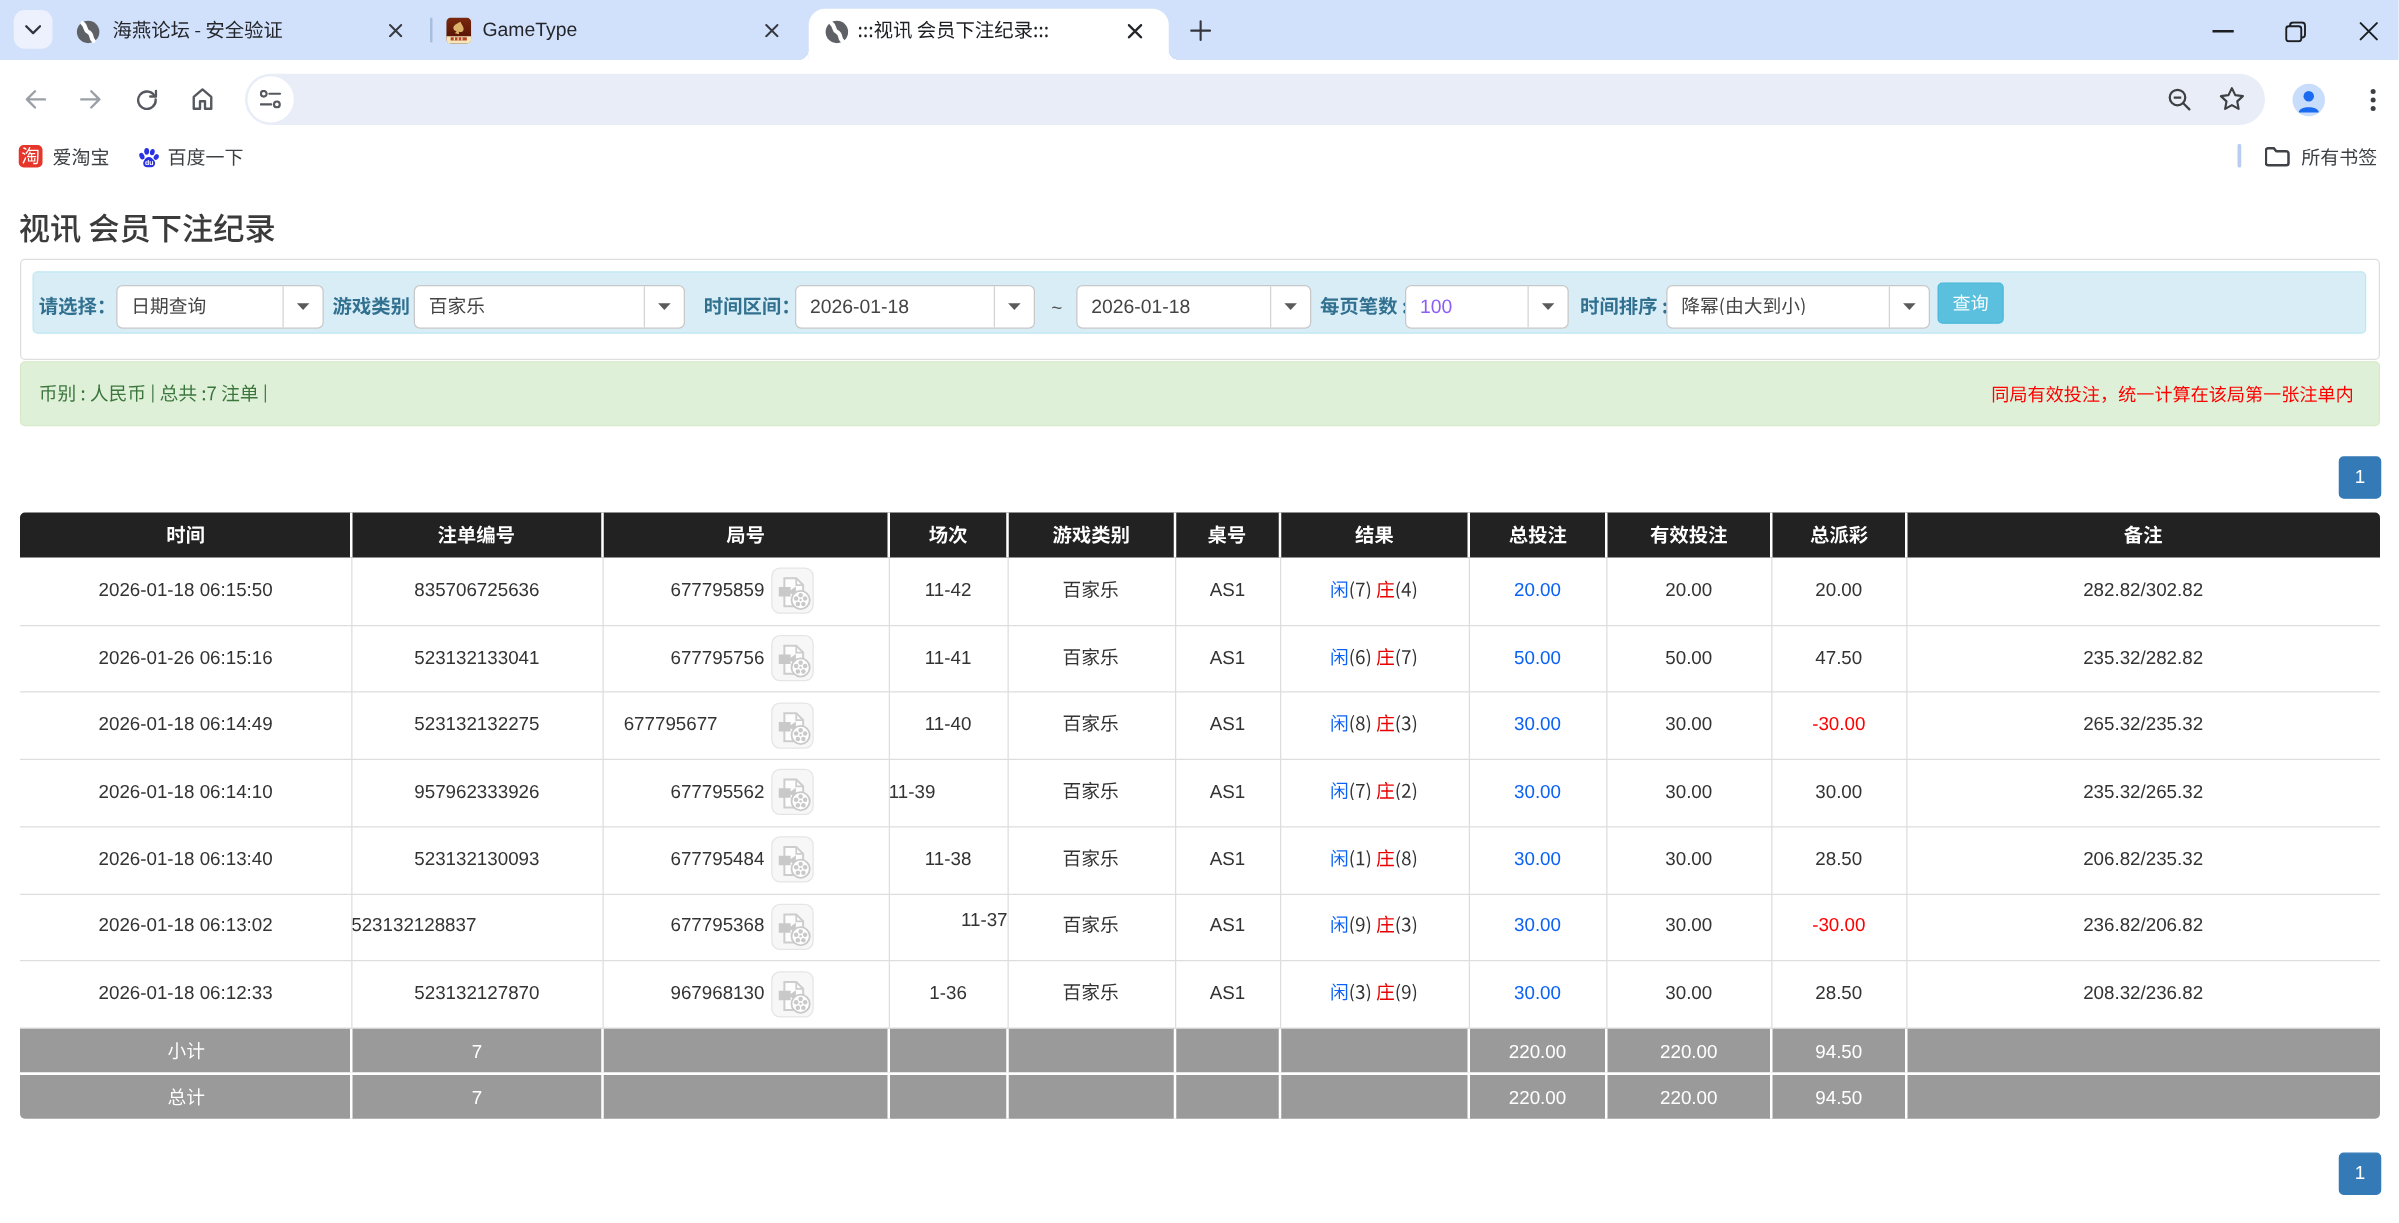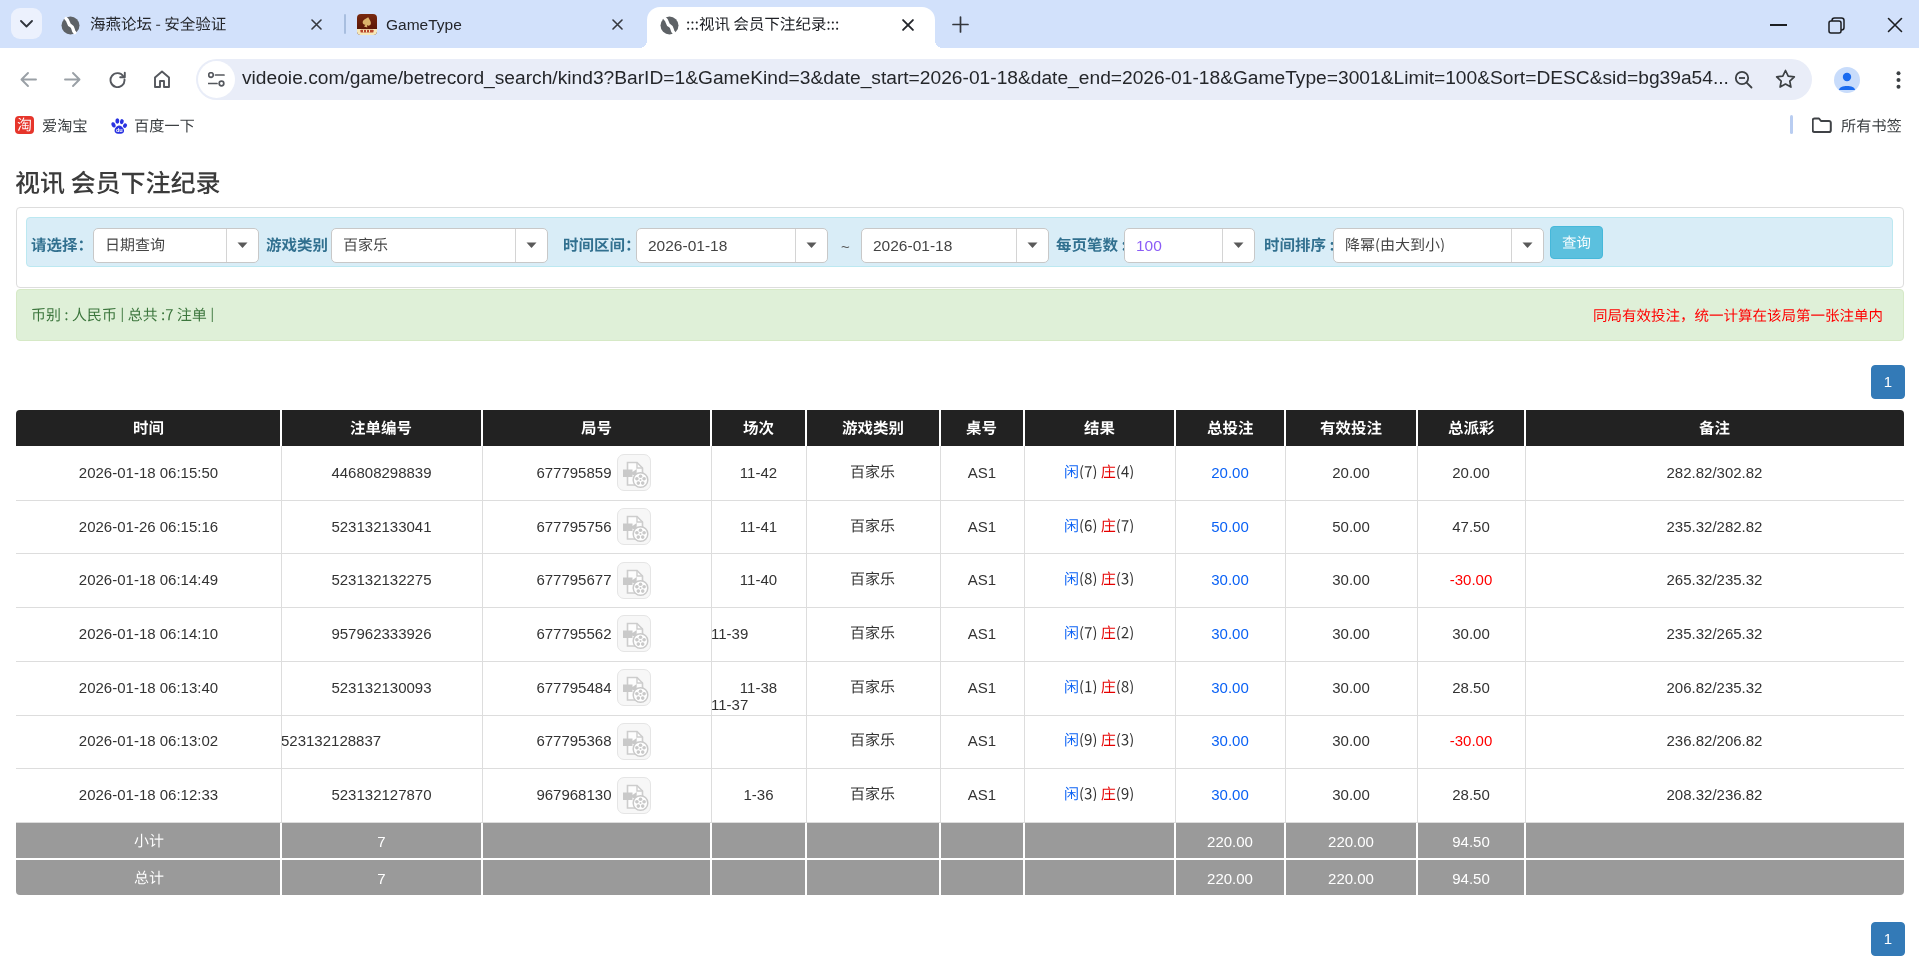--- a/index.html
+++ b/index.html
@@ -117,21 +117,20 @@
     <div class="abs" style="left:196px;top:59px;width:1616px;height:41px;border-radius:21px;background:#e9edf8"></div>
     <div class="abs" style="left:198px;top:61px;width:37px;height:37px;border-radius:50%;background:#fff"></div>
     <div style="position:absolute;left:208px;top:72px;">
       <svg width="17" height="15" viewBox="0 0 17 15">
         <circle cx="3" cy="3" r="2.3" fill="none" stroke="#55585e" stroke-width="1.7"></circle>
         <path d="M7.5 3H16" stroke="#55585e" stroke-width="1.7" stroke-linecap="round"></path>
         <circle cx="13.5" cy="11.5" r="2.3" fill="none" stroke="#55585e" stroke-width="1.7"></circle>
         <path d="M0.5 11.5H9" stroke="#55585e" stroke-width="1.7" stroke-linecap="round"></path>
       </svg>
     </div>
-    <div class="abs" style="left:242px;top:67px;font-size:19.2px;color:#24262a">videoie.com/game/betrecord_search/kind3?BarID=1&amp;GameKind=3&amp;date_start=2026-01-18&amp;date_end=2026-01-18&amp;GameType=3001&amp;Limit=100&amp;Sort=DESC&amp;sid=bg39a54...</div>
     <div style="position:absolute;left:1734px;top:70px;">
       <svg width="19" height="19" viewBox="0 0 19 19">
         <circle cx="8" cy="8" r="6.2" fill="none" stroke="#3c4043" stroke-width="1.8"></circle>
         <path d="M5 8H11" stroke="#3c4043" stroke-width="1.8"></path>
         <path d="M12.6 12.6L17.5 17.5" stroke="#3c4043" stroke-width="1.8" stroke-linecap="round"></path>
       </svg>
     </div>
     <div style="position:absolute;left:1775px;top:69px;">
       <svg width="21" height="20" viewBox="0 0 21 20">
         <path d="M10.5 1.5l2.7 5.6 6.1.8-4.5 4.2 1.1 6-5.4-3-5.4 3 1.1-6L1.7 7.9l6.1-.8z" fill="none" stroke="#3c4043" stroke-width="1.7" stroke-linejoin="round"></path>
@@ -367,21 +366,21 @@
       </svg>
     </div>
     <div class="abs" style="left:1416px;top:410px;width:2px;height:36px;background:#fff"></div>
     <div style="position:absolute;left:1699px;top:420px;">
       <svg style="display:block;" width="31.0" height="15.5" viewBox="0 -880 2000 1000">
         <path fill="#fff" d="M640.0 -666C599.0 -630 550.0 -599 494.0 -571C433.0 -598 381.0 -628 341.0 -662L346.0 -666ZM360.0 -854C306.0 -770 207.0 -680 59.0 -618C85.0 -598 122.0 -556 139.0 -528C180.0 -549 218.0 -571 253.0 -595C286.0 -567 322.0 -542 360.0 -519C255.0 -485 137.0 -462 17.0 -449C37.0 -422 60.0 -370 69.0 -338L148.0 -350V90H273.0V61H709.0V89H840.0V-355H174.0C288.0 -377 398.0 -408 497.0 -451C621.0 -401 764.0 -367 913.0 -350C928.0 -382 961.0 -434 986.0 -461C861.0 -472 739.0 -492 632.0 -523C716.0 -578 787.0 -645 836.0 -728L757.0 -775L737.0 -769H444.0C460.0 -788 474.0 -808 488.0 -828ZM273.0 -105H434.0V-41H273.0ZM273.0 -198V-252H434.0V-198ZM709.0 -105V-41H558.0V-105ZM709.0 -198H558.0V-252H709.0Z M1091.0 -750C1153.0 -719 1237.0 -671 1278.0 -638L1348.0 -737C1304.0 -767 1217.0 -811 1158.0 -838ZM1035.0 -470C1097.0 -440 1182.0 -393 1222.0 -362L1289.0 -462C1245.0 -492 1159.0 -534 1099.0 -560ZM1062.0 1 1163.0 82C1223.0 -16 1287.0 -130 1340.0 -235L1252.0 -315C1192.0 -199 1115.0 -74 1062.0 1ZM1546.0 -817C1574.0 -769 1602.0 -706 1616.0 -663H1349.0V-549H1591.0V-372H1389.0V-258H1591.0V-54H1318.0V60H1971.0V-54H1716.0V-258H1908.0V-372H1716.0V-549H1944.0V-663H1640.0L1735.0 -698C1722.0 -741 1687.0 -806 1656.0 -854Z"></path>
       </svg>
     </div>
     <div class="abs" style="left:1524px;top:410px;width:2px;height:36px;background:#fff"></div>
     <div class="abs num" style="left:16px;top:464px;width:265px;text-align:center">2026-01-18 06:15:50</div>
-    <div class="abs num" style="left:281px;top:464px;width:201px;text-align:center">446808298839</div>
+    <div class="abs num" style="left:281px;top:464px;width:201px;text-align:center">835706725636</div>
     <div class="abs num" style="left:461.5px;top:464px;width:150px;text-align:right">677795859</div>
     <div style="position:absolute;left:616.5px;top:454px;">
       <div style="width:34px;height:37px;background:#f7f7f7;border:1px solid #e5e5e5;border-radius:7px;position:relative">
         <svg width="34" height="37" viewBox="0 0 34 37" style="position:absolute;left:0;top:0">
           <path d="M9.5 7.5 h9.5 l5.5 5.5 V30 H9.5 Z" fill="#fdfdfd" stroke="#cdcdcd" stroke-width="1.6"></path>
           <path d="M19 7.5 v5.5 h5.5" fill="none" stroke="#cdcdcd" stroke-width="1.4"></path>
           <path d="M5 14.5 h9.5 v2.6 l4.2 -3 v8.4 l-4.2 -3 v2.6 H5 Z" fill="#c9c9c9"></path>
           <circle cx="22.5" cy="25" r="7.3" fill="#fff" stroke="#c9c9c9" stroke-width="1.5"></circle>
           <g fill="#c9c9c9">
             <circle cx="22.5" cy="21.2" r="1.8"></circle>
@@ -450,21 +449,21 @@
         <path fill="#333" d="M3694.0 196 3750.0 171C3664.0 29 3623.0 -141 3623.0 -311C3623.0 -480 3664.0 -649 3750.0 -792L3694.0 -818C3602.0 -668 3547.0 -507 3547.0 -311C3547.0 -114 3602.0 47 3694.0 196Z M3991.0 0H4086.0C4098.0 -287 4129.0 -458 4301.0 -678V-733H3842.0V-655H4198.0C4054.0 -455 4004.0 -278 3991.0 0Z M4447.0 196C4539.0 47 4594.0 -114 4594.0 -311C4594.0 -507 4539.0 -668 4447.0 -818L4390.0 -792C4476.0 -649 4519.0 -480 4519.0 -311C4519.0 -141 4476.0 29 4390.0 171Z"></path>
       </svg>
     </div>
     <div class="abs num" style="left:1175px;top:518px;width:110px;text-align:center;color:#0b62f5">50.00</div>
     <div class="abs num" style="left:1285px;top:518px;width:132px;text-align:center">50.00</div>
     <div class="abs num" style="left:1417px;top:518px;width:108px;text-align:center;color:#333">47.50</div>
     <div class="abs num" style="left:1525px;top:518px;width:379px;text-align:center">235.32/282.82</div>
     <div class="abs" style="left:16px;top:553px;width:1888px;height:1px;background:#ddd"></div>
     <div class="abs num" style="left:16px;top:571px;width:265px;text-align:center">2026-01-18 06:14:49</div>
     <div class="abs num" style="left:281px;top:571px;width:201px;text-align:center">523132132275</div>
-    <div class="abs num" style="left:461.5px;top:571px;width:150px;text-align:right">677795677</div>
+    <div class="abs num" style="left:461.5px;top:571px;width:150px;text-align:center">677795677</div>
     <div style="position:absolute;left:616.5px;top:562px;">
       <div style="width:34px;height:37px;background:#f7f7f7;border:1px solid #e5e5e5;border-radius:7px;position:relative">
         <svg width="34" height="37" viewBox="0 0 34 37" style="position:absolute;left:0;top:0">
           <path d="M9.5 7.5 h9.5 l5.5 5.5 V30 H9.5 Z" fill="#fdfdfd" stroke="#cdcdcd" stroke-width="1.6"></path>
           <path d="M19 7.5 v5.5 h5.5" fill="none" stroke="#cdcdcd" stroke-width="1.4"></path>
           <path d="M5 14.5 h9.5 v2.6 l4.2 -3 v8.4 l-4.2 -3 v2.6 H5 Z" fill="#c9c9c9"></path>
           <circle cx="22.5" cy="25" r="7.3" fill="#fff" stroke="#c9c9c9" stroke-width="1.5"></circle>
           <g fill="#c9c9c9">
             <circle cx="22.5" cy="21.2" r="1.8"></circle>
             <circle cx="18.9" cy="23.8" r="1.8"></circle>
@@ -592,21 +591,21 @@
             <circle cx="22.5" cy="21.2" r="1.8"></circle>
             <circle cx="18.9" cy="23.8" r="1.8"></circle>
             <circle cx="20.3" cy="28.1" r="1.8"></circle>
             <circle cx="24.7" cy="28.1" r="1.8"></circle>
             <circle cx="26.1" cy="23.8" r="1.8"></circle>
             <circle cx="22.5" cy="25" r="1"></circle>
           </g>
         </svg>
       </div>
     </div>
-    <div class="abs num" style="left:711px;top:696px;width:95px;text-align:left">11-37</div>
+    <div class="abs num" style="left:711px;top:728px;width:95px;text-align:right">11-37</div>
     <div style="position:absolute;left:850px;top:732px;">
       <svg style="display:block;" width="45.0" height="15.0" viewBox="0 -880 3000 1000">
         <path fill="#333" d="M177.0 -563V81H253.0V16H759.0V81H837.0V-563H497.0C510.0 -608 524.0 -662 536.0 -713H937.0V-786H64.0V-713H449.0C442.0 -663 431.0 -607 420.0 -563ZM253.0 -241H759.0V-54H253.0ZM253.0 -310V-493H759.0V-310Z M1423.0 -824C1436.0 -802 1450.0 -775 1461.0 -750H1084.0V-544H1157.0V-682H1846.0V-544H1923.0V-750H1551.0C1539.0 -780 1519.0 -817 1501.0 -847ZM1790.0 -481C1734.0 -429 1647.0 -363 1571.0 -313C1548.0 -368 1514.0 -421 1467.0 -467C1492.0 -484 1516.0 -501 1537.0 -520H1789.0V-586H1209.0V-520H1438.0C1342.0 -456 1205.0 -405 1080.0 -374C1093.0 -360 1114.0 -329 1121.0 -315C1217.0 -343 1321.0 -383 1411.0 -433C1430.0 -415 1446.0 -395 1460.0 -374C1373.0 -310 1204.0 -238 1078.0 -207C1091.0 -191 1108.0 -165 1116.0 -148C1236.0 -185 1391.0 -256 1489.0 -324C1501.0 -300 1510.0 -277 1516.0 -254C1416.0 -163 1221.0 -69 1061.0 -32C1076.0 -15 1092.0 13 1100.0 32C1244.0 -12 1416.0 -95 1530.0 -182C1539.0 -101 1521.0 -33 1491.0 -10C1473.0 7 1454.0 10 1427.0 10C1406.0 10 1372.0 9 1336.0 5C1348.0 26 1355.0 56 1356.0 76C1388.0 77 1420.0 78 1441.0 78C1487.0 78 1513.0 70 1545.0 43C1601.0 1 1625.0 -124 1591.0 -253L1639.0 -282C1693.0 -136 1788.0 -20 1916.0 38C1927.0 18 1949.0 -9 1966.0 -23C1840.0 -73 1744.0 -186 1697.0 -319C1752.0 -355 1806.0 -395 1852.0 -432Z M2236.0 -278C2187.0 -189 2109.0 -94 2038.0 -32C2056.0 -20 2086.0 4 2100.0 17C2169.0 -52 2253.0 -158 2309.0 -254ZM2692.0 -247C2765.0 -167 2851.0 -55 2891.0 14L2960.0 -22C2919.0 -90 2829.0 -198 2757.0 -277ZM2129.0 -351C2139.0 -360 2180.0 -364 2247.0 -364H2482.0V-18C2482.0 -2 2475.0 3 2458.0 4C2441.0 4 2382.0 5 2318.0 3C2329.0 24 2341.0 57 2345.0 78C2431.0 78 2482.0 77 2515.0 64C2547.0 52 2558.0 30 2558.0 -18V-364H2924.0L2925.0 -440H2558.0V-641H2482.0V-440H2201.0C2219.0 -515 2237.0 -609 2245.0 -698C2462.0 -703 2716.0 -723 2875.0 -763L2832.0 -829C2679.0 -789 2398.0 -770 2171.0 -764C2169.0 -648 2143.0 -519 2135.0 -486C2126.0 -450 2117.0 -427 2104.0 -422C2112.0 -403 2125.0 -367 2129.0 -351Z"></path>
       </svg>
     </div>
     <div class="abs num" style="left:940px;top:732px;width:84px;text-align:center">AS1</div>
     <div style="position:absolute;left:1064px;top:732px;">
       <svg style="display:block;" width="70.3" height="15.0" viewBox="0 -880 4686 1000">
         <path fill="#0b62f5" d="M81.0 -611V79H153.0V-611ZM120.0 -796C174.0 -740 238.0 -661 265.0 -610L326.0 -652C296.0 -702 232.0 -778 176.0 -831ZM357.0 -797V-727H846.0V-29C846.0 -11 840.0 -5 821.0 -4C801.0 -4 734.0 -3 665.0 -5C676.0 15 688.0 49 692.0 70C782.0 70 841.0 69 874.0 56C908.0 44 919.0 20 919.0 -29V-797ZM466.0 -622V-486H235.0V-422H435.0C382.0 -316 298.0 -218 211.0 -167C226.0 -154 248.0 -129 259.0 -113C337.0 -166 412.0 -255 466.0 -356V-6H534.0V-357C606.0 -282 678.0 -197 718.0 -139L773.0 -184C728.0 -248 642.0 -343 561.0 -422H780.0V-486H534.0V-622Z"></path>
         <path fill="#333" d="M1239.0 196 1295.0 171C1209.0 29 1168.0 -141 1168.0 -311C1168.0 -480 1209.0 -649 1295.0 -792L1239.0 -818C1147.0 -668 1092.0 -507 1092.0 -311C1092.0 -114 1147.0 47 1239.0 196Z M1573.0 13C1710.0 13 1839.0 -101 1839.0 -398C1839.0 -631 1733.0 -746 1592.0 -746C1478.0 -746 1382.0 -651 1382.0 -508C1382.0 -357 1462.0 -278 1584.0 -278C1645.0 -278 1708.0 -313 1753.0 -367C1746.0 -140 1664.0 -63 1570.0 -63C1522.0 -63 1478.0 -84 1446.0 -119L1396.0 -62C1437.0 -19 1493.0 13 1573.0 13ZM1752.0 -444C1703.0 -374 1648.0 -346 1599.0 -346C1512.0 -346 1468.0 -410 1468.0 -508C1468.0 -609 1522.0 -675 1593.0 -675C1686.0 -675 1742.0 -595 1752.0 -444Z M1992.0 196C2084.0 47 2139.0 -114 2139.0 -311C2139.0 -507 2084.0 -668 1992.0 -818L1935.0 -792C2021.0 -649 2064.0 -480 2064.0 -311C2064.0 -141 2021.0 29 1935.0 171Z"></path>

